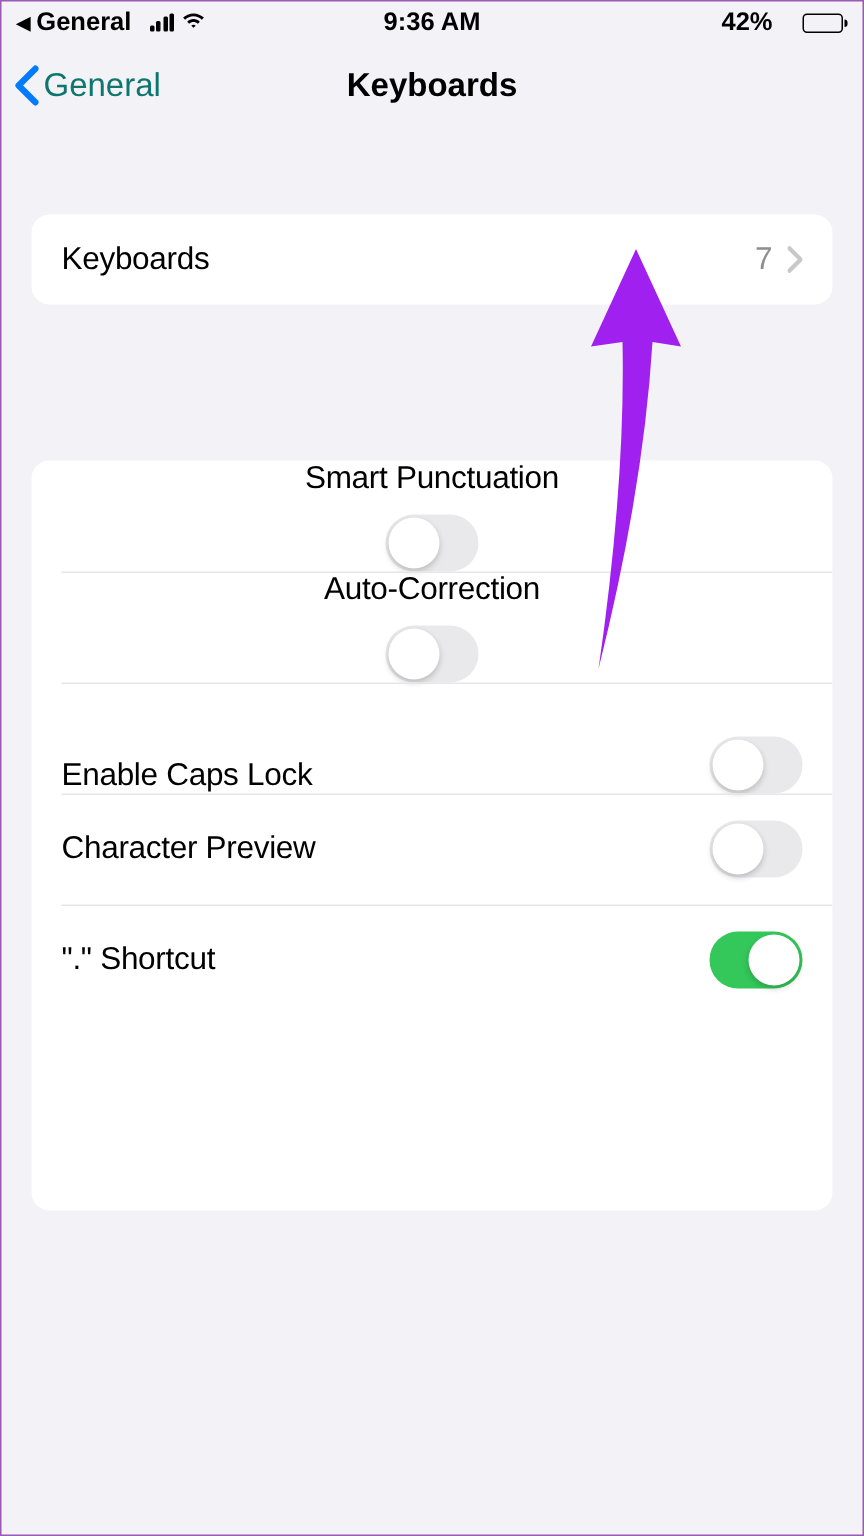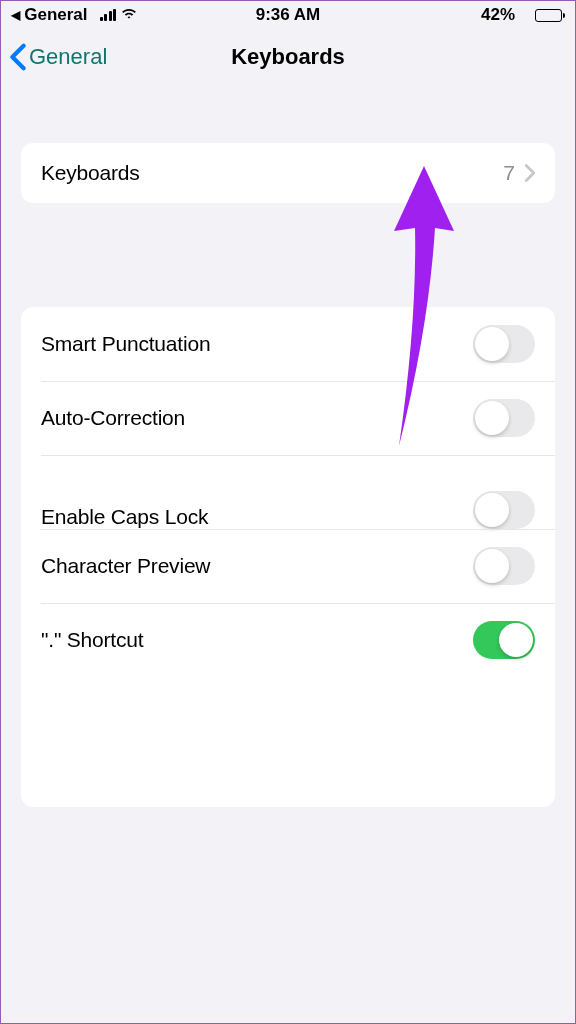--- a/index.html
+++ b/index.html
@@ -261,27 +261,27 @@
           <polyline points="1,1 7,7 1,13"></polyline>
         </svg>
       </span>
     </div>
   </div>
 
   <div class="section">
   </div>
 
   <div class="section toggles" style="min-height:500px;">
-    <div class="row" style="min-height:74px;">
+    <div class="row" style="min-height:74px;flex-direction:column;">
       <span class="row-label">Smart Punctuation</span>
       <div class="toggle">
           <div class="toggle-knob"></div>
         </div>
     </div>
-    <div class="row" style="min-height:74px;">
+    <div class="row" style="min-height:74px;flex-direction:column;">
       <span class="row-label">Auto-Correction</span>
       <div class="toggle">
           <div class="toggle-knob"></div>
         </div>
     </div>
     <div class="row" style="min-height:74px;align-items:flex-end;">
       <span class="row-label">Enable Caps Lock</span>
       <div class="toggle">
           <div class="toggle-knob"></div>
         </div>

